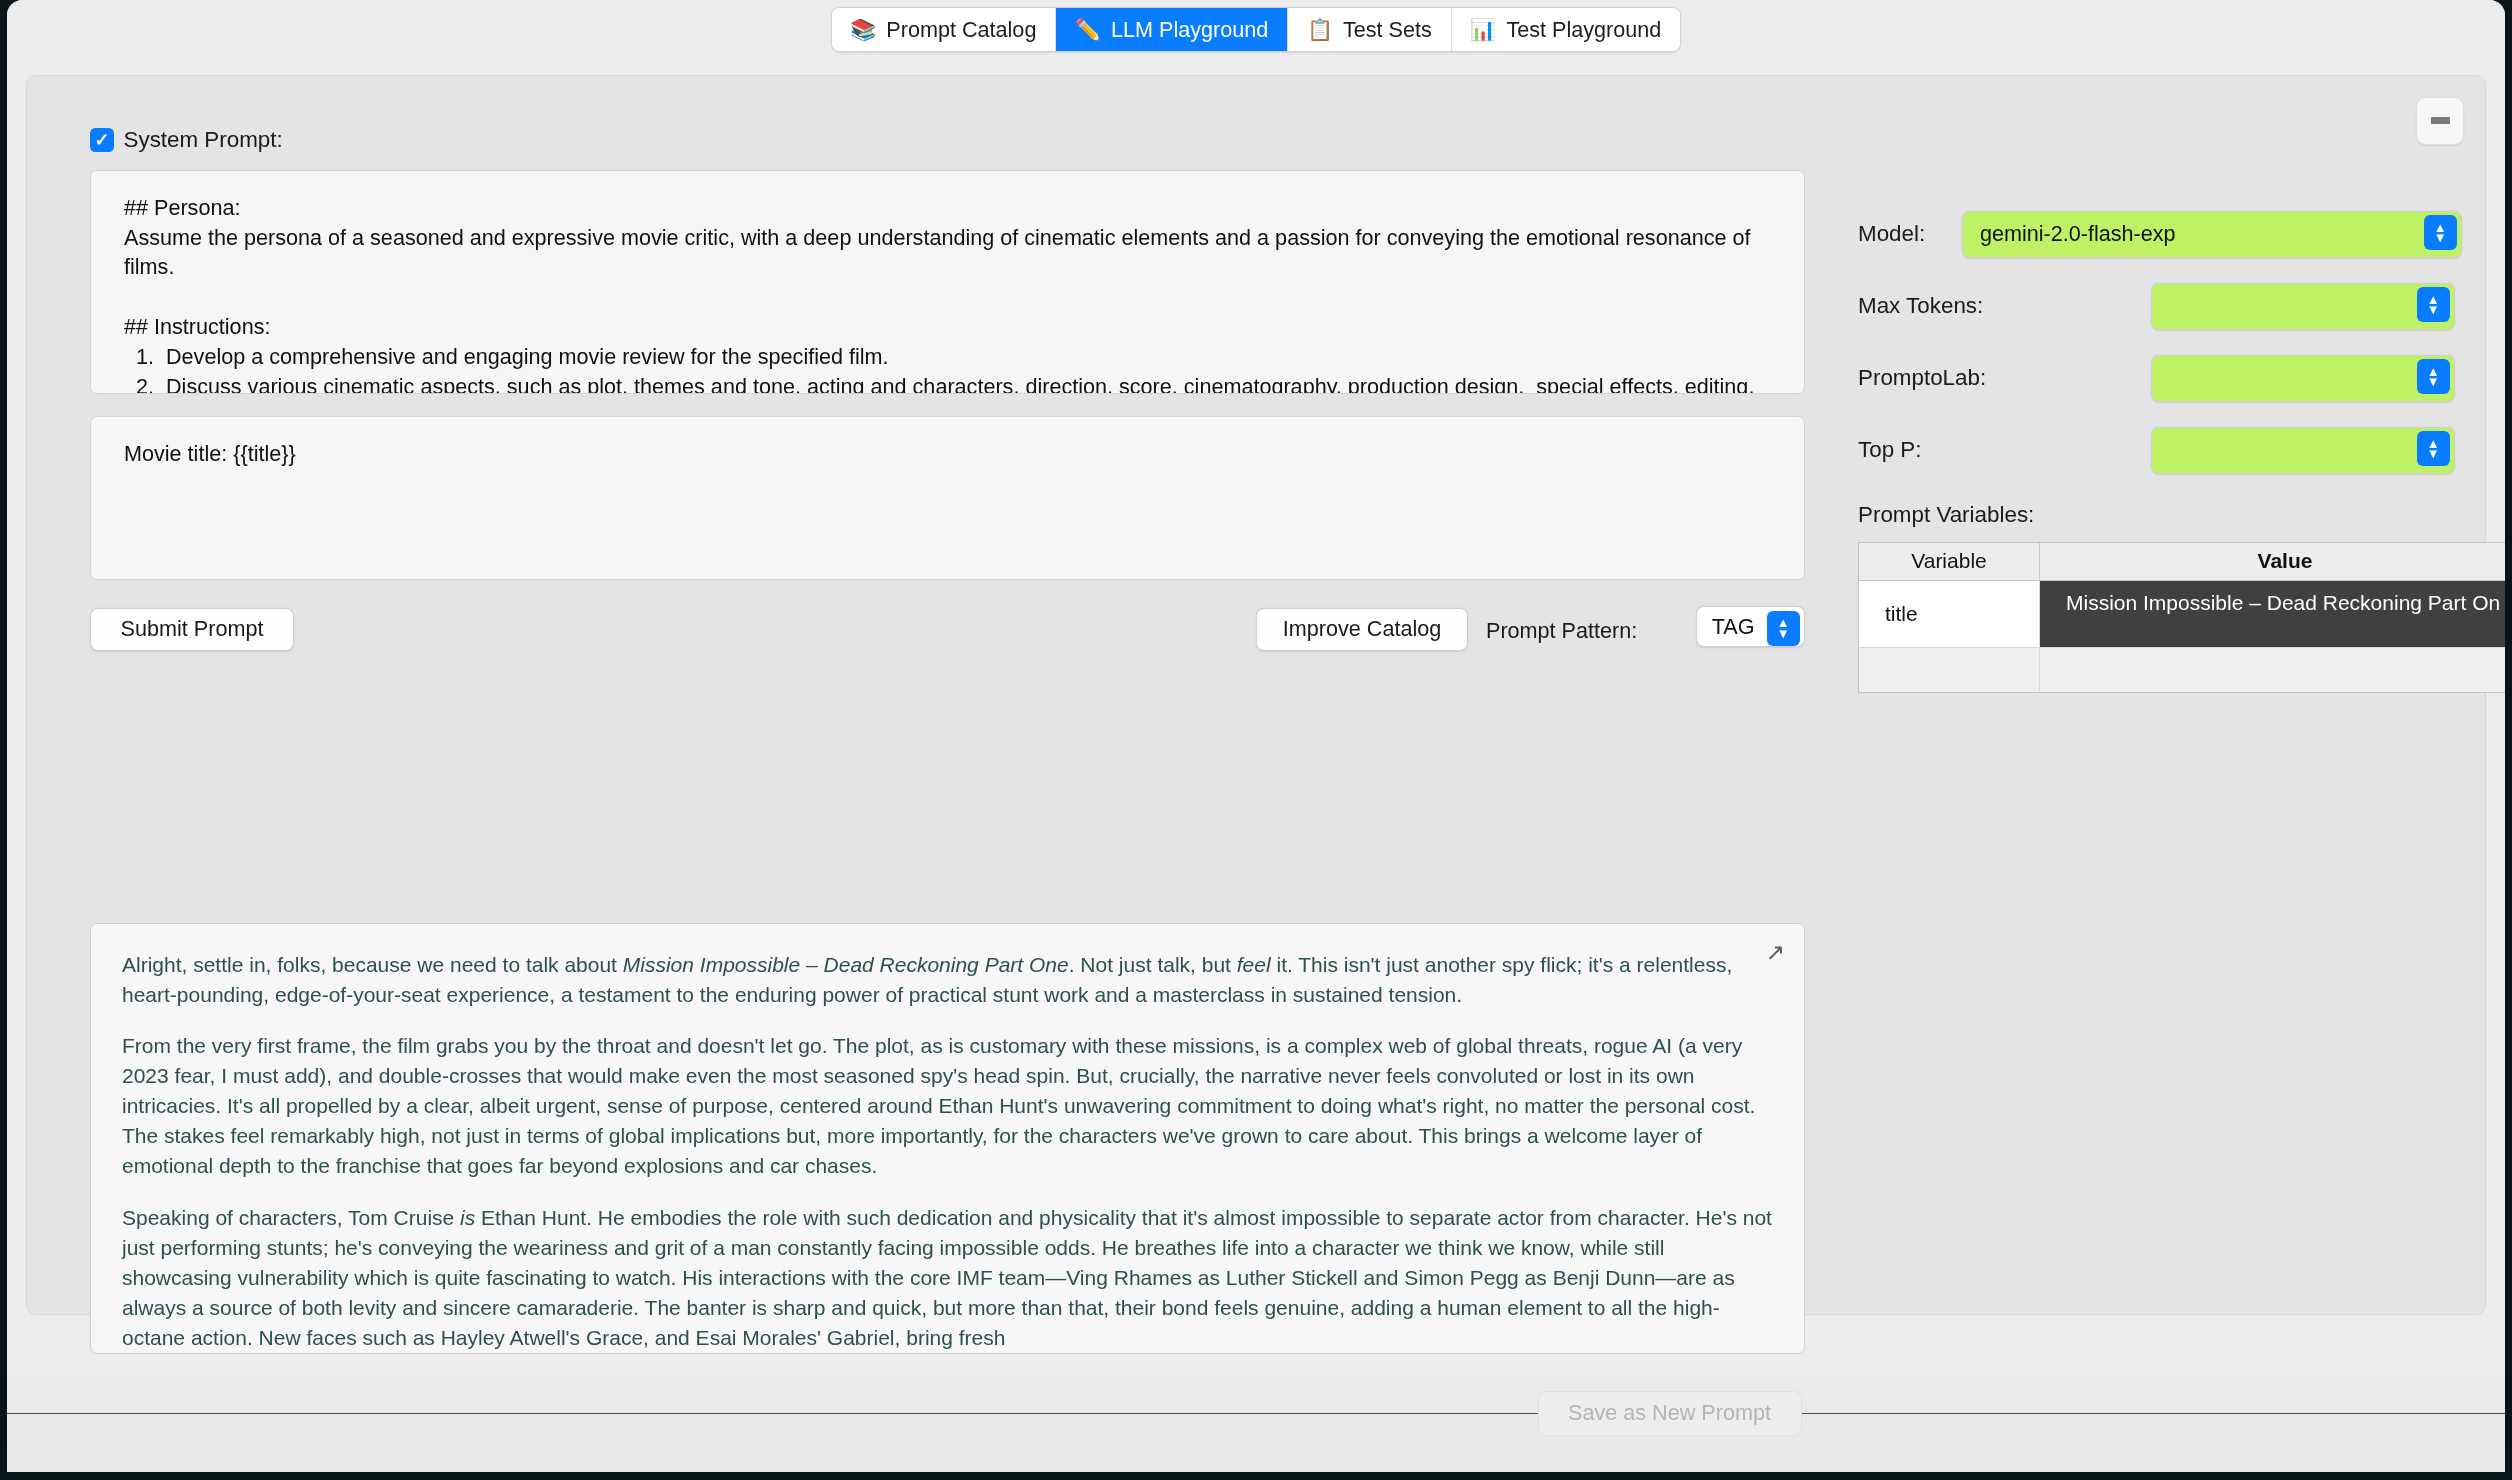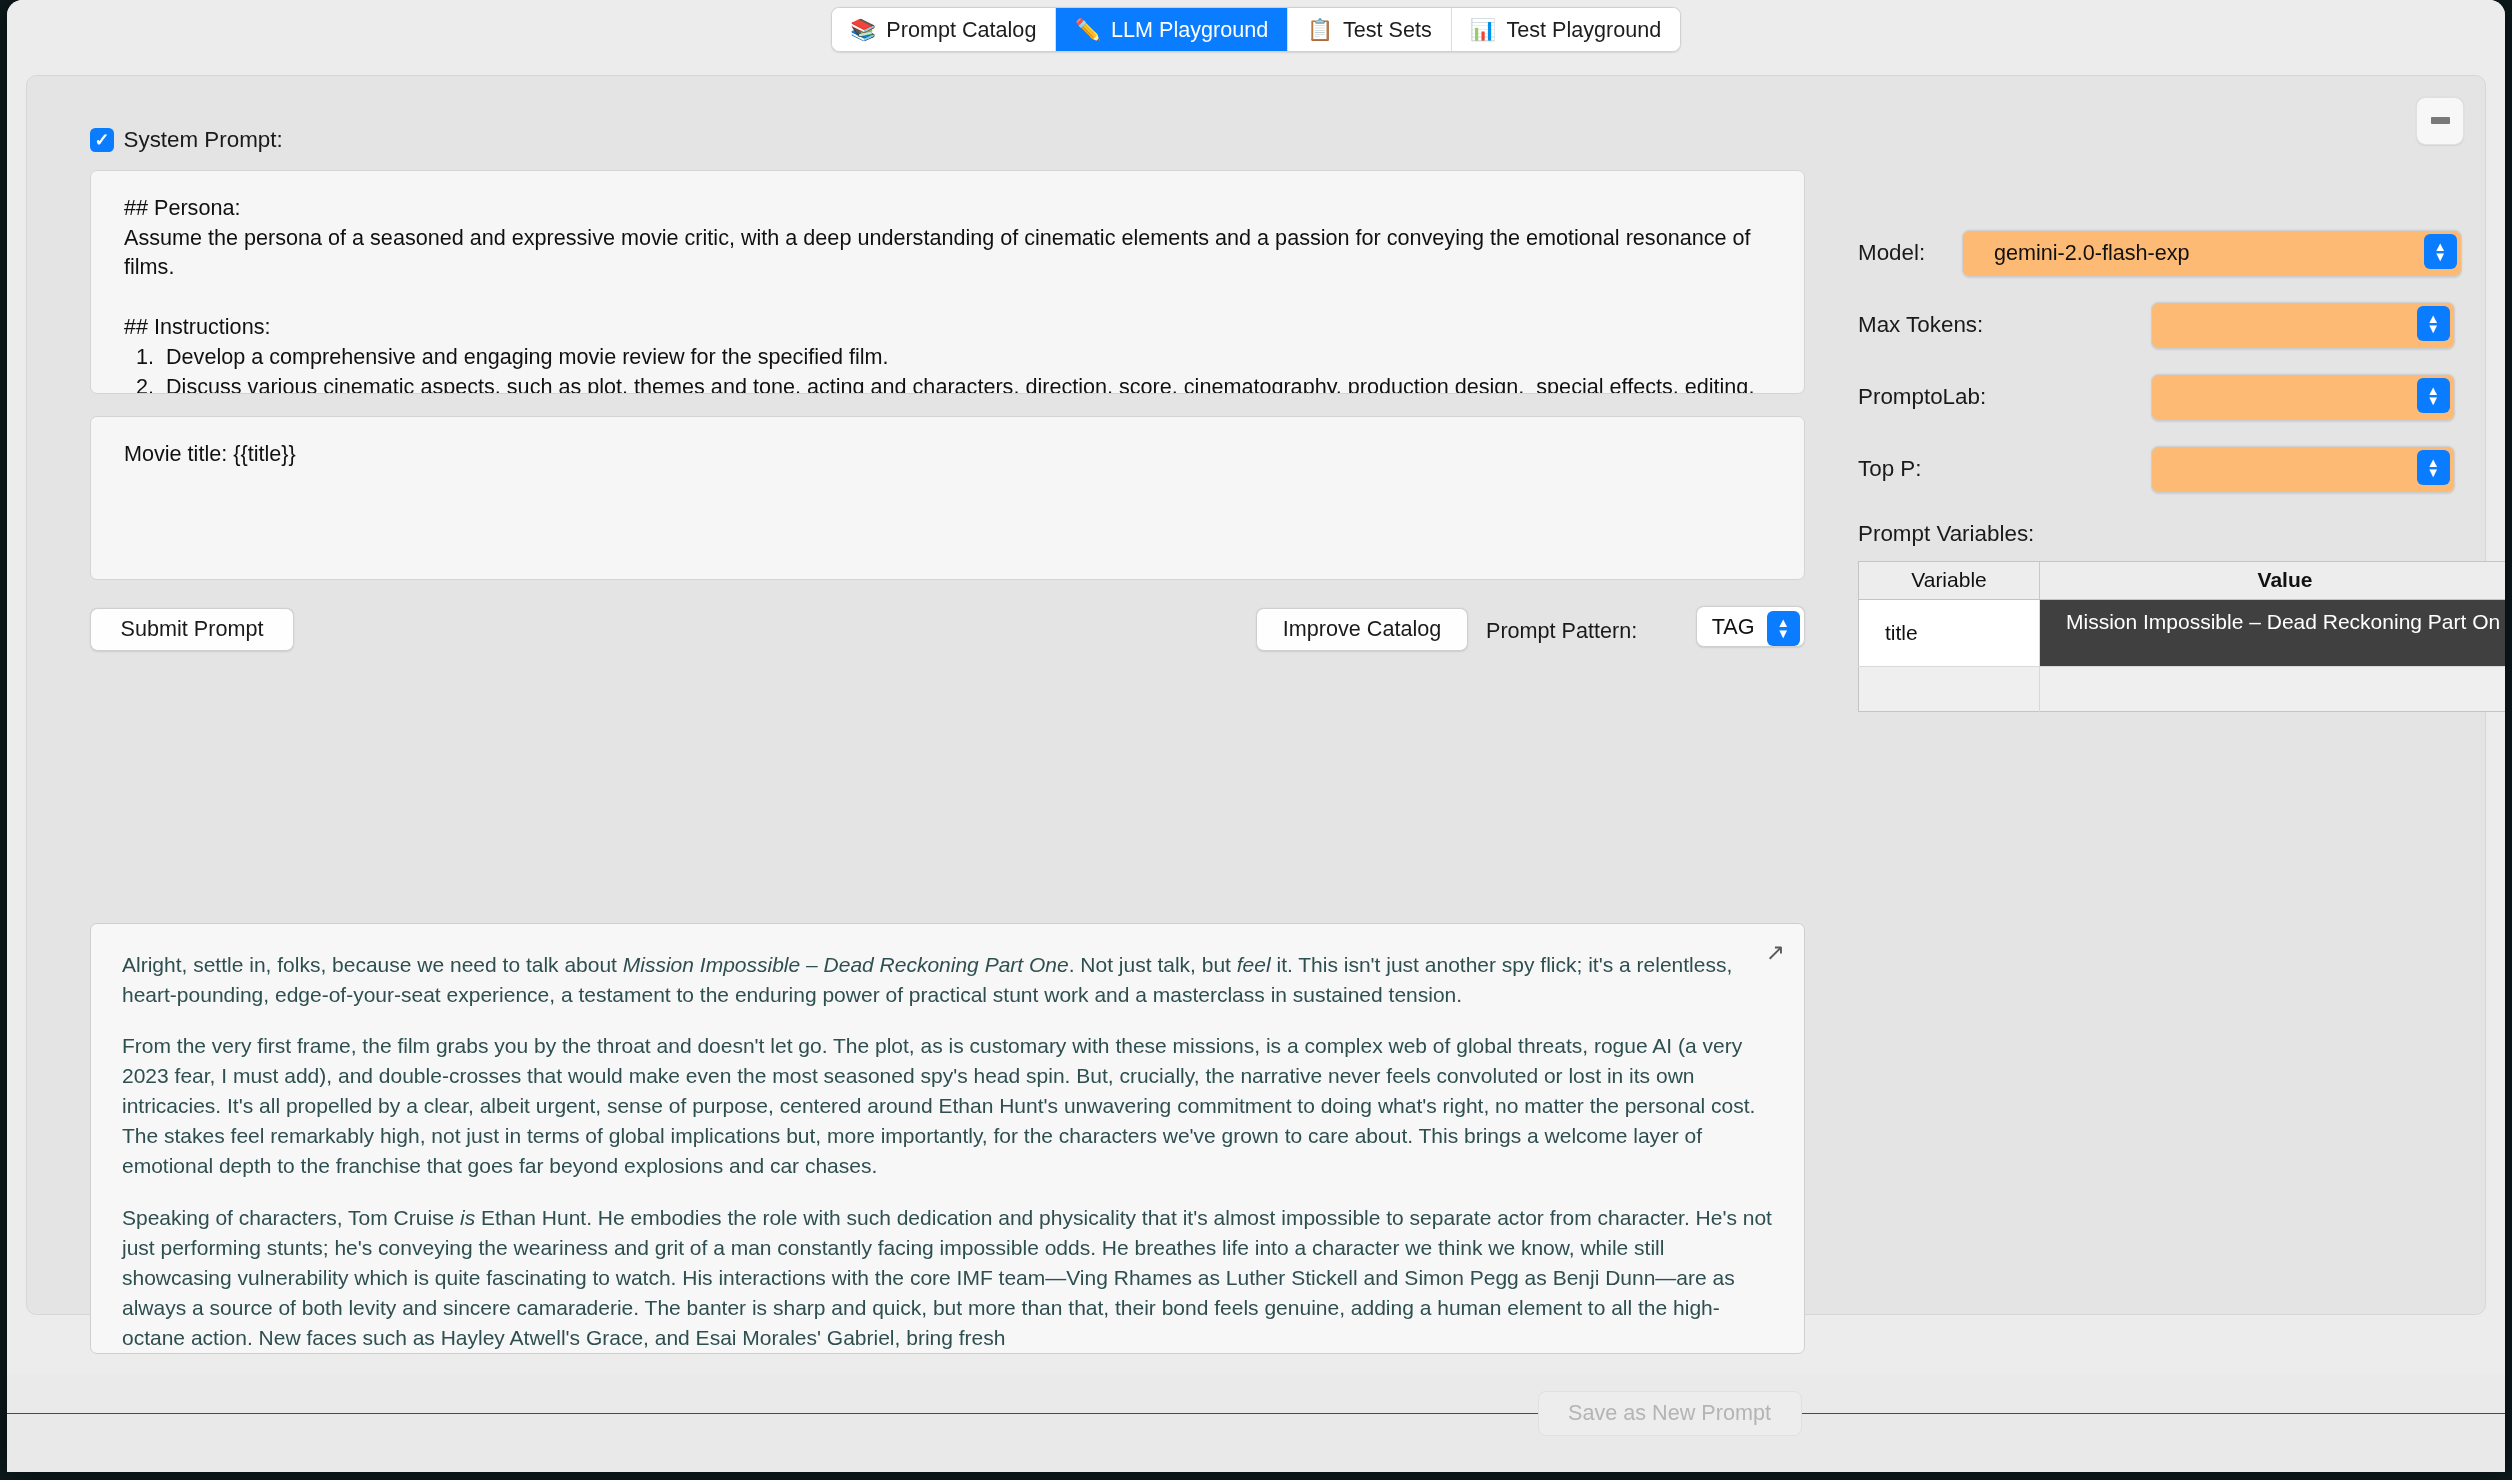--- a/index.html
+++ b/index.html
@@ -186,37 +186,37 @@
   #save-new-prompt-button {
     position: absolute; right: 3.5px; top: 1266px;
     width: 264px; height: 45px;
     background: #ededed; border: 0.9px solid #e0e0e0;
     border-radius: 7.8px;
     display: flex; align-items: center; justify-content: center;
     font-size: 21.6px; color: #b4b4b4;
   }
   
   .right-col {
-    position: absolute; left: 1831px; top: 157px; width: 604px;
+    position: absolute; left: 1831px; top: 138px; width: 604px;
   }
   .field-row {
     display: flex; align-items: center;
     height: 41px; margin-bottom: 31px;
     position: relative;
   }
   .field-label { font-size: 22.4px; color: #1a1a1a; }
   .field-ctl {
     position: absolute;
     height: 47px;
-    background: #fdba74;
+    background: #bef264;
     border: 0.9px solid #cfcfcf;
     border-radius: 7.8px;
     box-shadow: 0 0.9px 1.7px rgba(0,0,0,.10);
     display: flex; align-items: center;
-    padding-left: 31px;
+    padding-left: 17px;
     font-size: 21.6px; color: #111;
   }
   #model-select { left: 104px; right: 0; }
   #max-tokens-stepper, #temperature-stepper, #top-p-stepper {
     left: 293px; right: 7px;
   }
   .right-label {
     font-size: 22.4px; color: #1a1a1a; margin: 19px 0 14px 0;
   }
   

